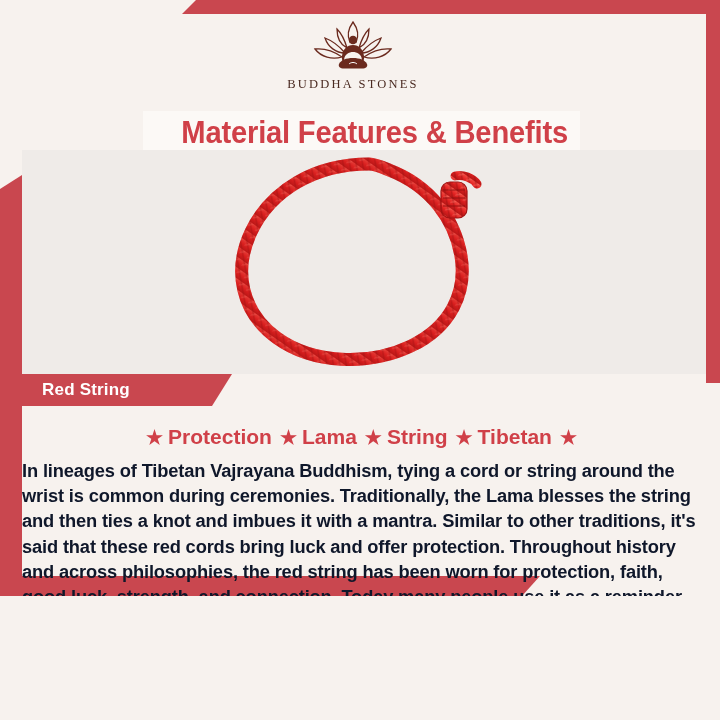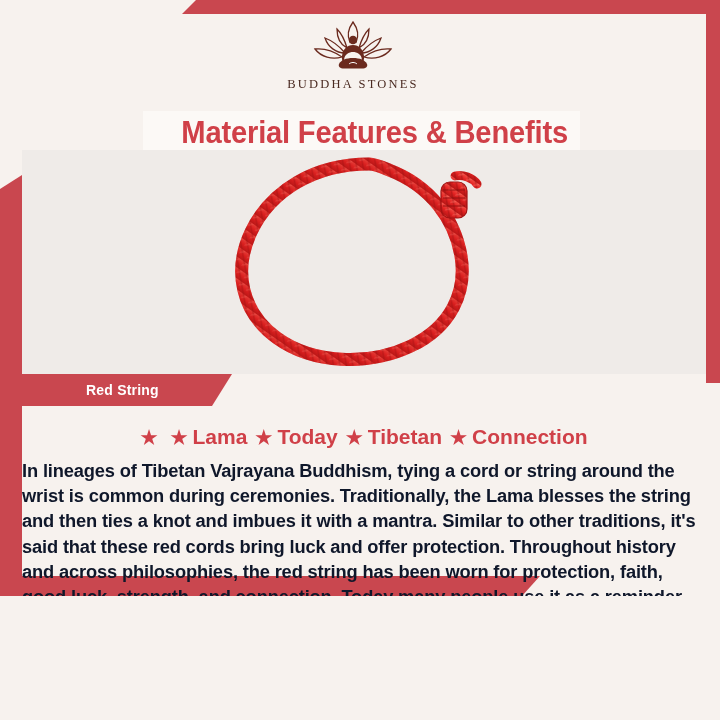--- a/index.html
+++ b/index.html
@@ -143,23 +143,23 @@
     top: 374px;
     left: 22px;
     width: 210px;
     height: 32px;
     background: #C9474F;
     clip-path: polygon(0 0, 210px 0, 190px 32px, 0 32px);
     display: flex;
     align-items: center;
   }
   .name-banner .name-text {
-    margin-left: 64px;
+    margin-left: 20px;
     color: #FFFFFF;
-    font-size: 14px;
+    font-size: 17px;
     font-weight: 700;
     letter-spacing: 0.2px;
     font-family: "Liberation Sans", sans-serif;
   }
 
   
   .features {
     position: absolute;
     top: 420px;
     left: 22px;
@@ -290,34 +290,34 @@
     </svg>
   </div>
 
   <div class="name-banner">
     <span class="name-text">Red String</span>
   </div>
 
   <div class="features">
     <div class="feature">
       <span class="star">★</span>
+      <span>Protection</span>
     </div>
     <div class="feature">
       <span class="star">★</span>
       <span>Lama</span>
     </div>
     <div class="feature">
       <span class="star">★</span>
-      <span>Today</span>
+      <span>String</span>
     </div>
     <div class="feature">
       <span class="star">★</span>
       <span>Tibetan</span>
     </div>
     <div class="feature">
       <span class="star">★</span>
-      <span>Connection</span>
     </div>
   </div>
 
   <div class="body-copy">In lineages of Tibetan Vajrayana Buddhism, tying a cord or string around the wrist is common during ceremonies. Traditionally, the Lama blesses the string and then ties a knot and imbues it with a mantra. Similar to other traditions, it's said that these red cords bring luck and offer protection. Throughout history and across philosophies, the red string has been worn for protection, faith, good luck, strength, and connection. Today many people use it as a reminder that they're not alone. It's also a symbol of being loved, supported and, feeling safe and secure. For others, it's a prompt to stay positive while facing any adversity.</div>
 
 </div>
 
 </body></html>

